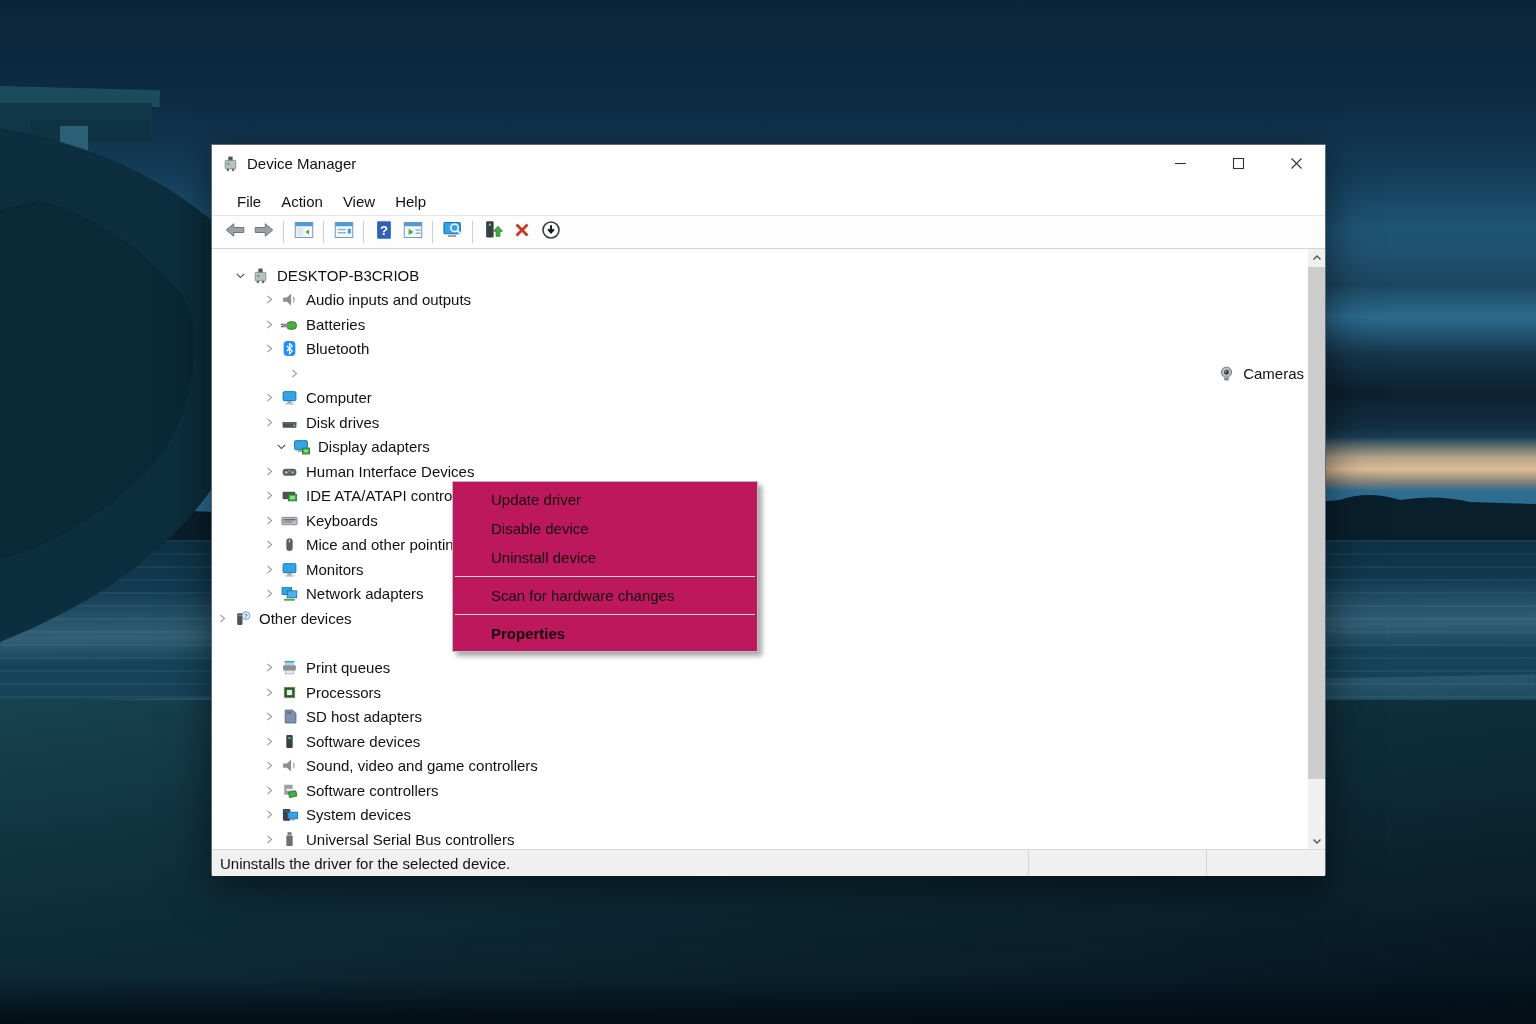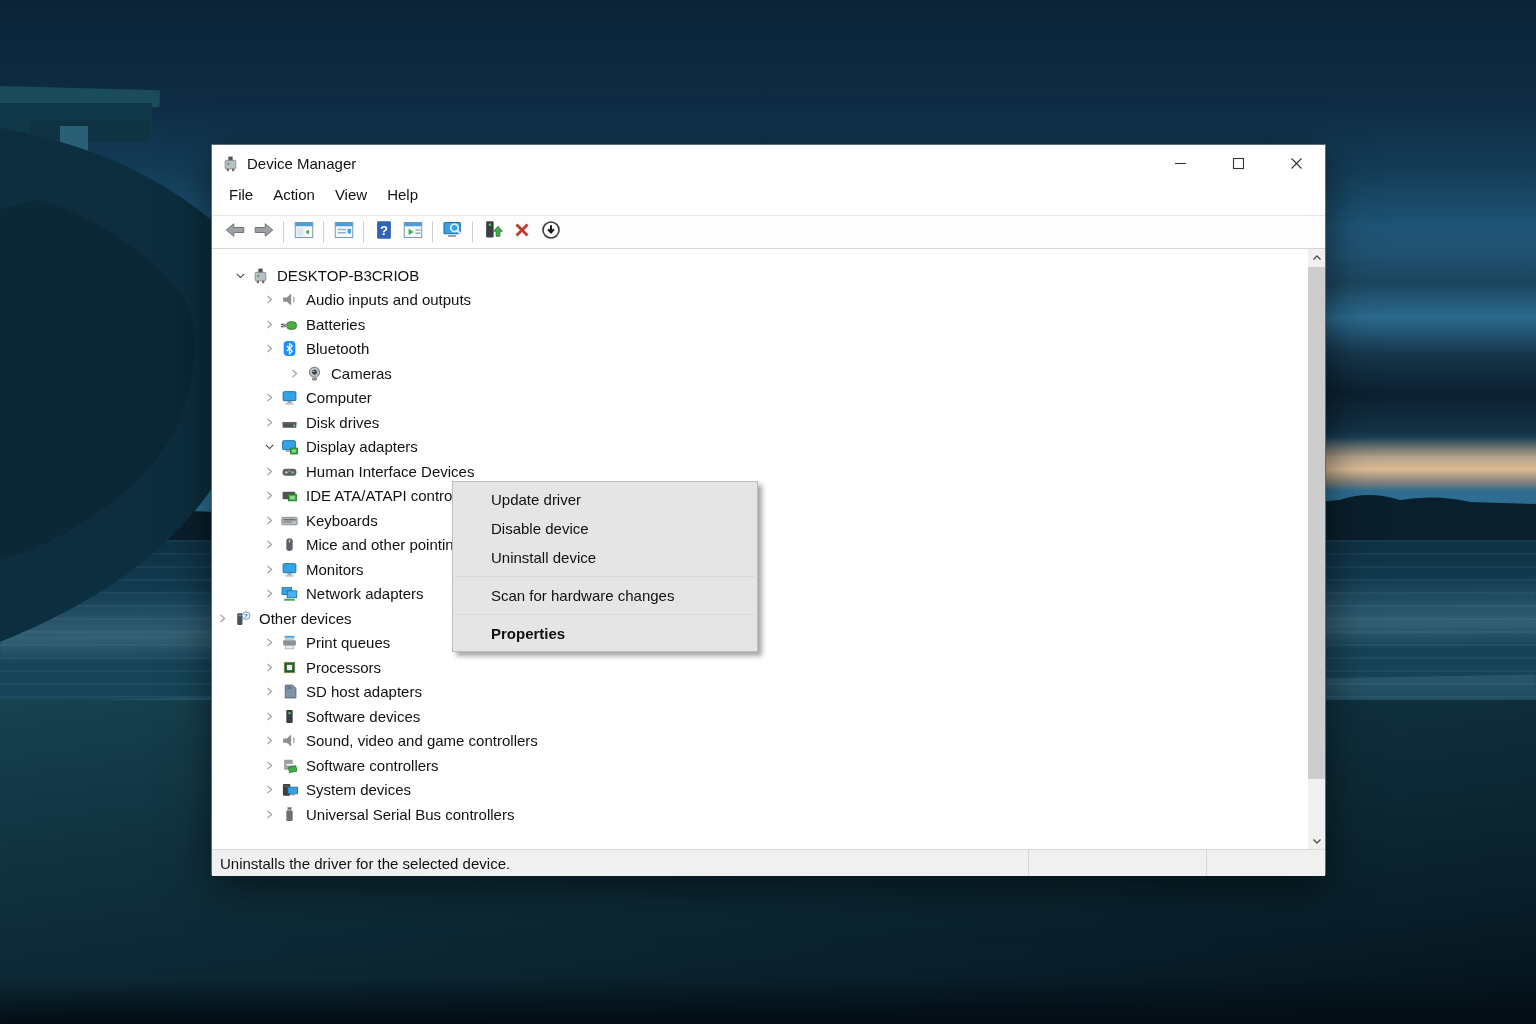--- a/index.html
+++ b/index.html
@@ -37,21 +37,21 @@
       background:#0369a1;border:1px solid #5c6b76;box-sizing:border-box;
       box-shadow:0 12px 40px rgba(0,0,0,.55);color:#111;}
   .titlebar{height:36px;display:flex;align-items:center;padding-left:10px;background:#fff;}
   .title-icon{width:17px;height:17px;margin-right:8px;flex:none;}
   .title-icon svg{width:17px;height:17px;}
   .title-text{font-size:15px;}
   .caption{margin-left:auto;display:flex;height:100%;}
   .cap-btn{width:58px;height:100%;display:flex;align-items:center;justify-content:center;}
   .cap-btn svg{width:13px;height:13px;}
 
-  .menubar{height:34px;display:flex;align-items:flex-start;padding-left:7px;font-size:15px;background:#fff;}
+  .menubar{height:34px;display:flex;align-items:flex-end;padding-left:15px;font-size:15px;background:#fff;}
   .menu-item{padding:5px 10px;}
 
   .toolbar{height:34px;display:flex;align-items:center;padding-left:8px;
       border-top:1px solid #e6e6e6;border-bottom:1px solid #d5d5d5;background:#fdfdfd;box-sizing:border-box;}
   .tb-btn{width:27px;height:27px;display:flex;align-items:center;justify-content:center;margin:0 1px;}
   .tb-btn svg{width:20px;height:20px;}
   .tb-sep{width:1px;height:22px;background:#d0d0d0;margin:0 5px;}
 
   .content{position:relative;height:600px;background:#fff;overflow:hidden;}
   .tree{position:absolute;top:0;left:0;right:17px;bottom:0;padding-top:14px;overflow:hidden;}
@@ -69,21 +69,21 @@
   .sb-up{top:0;} .sb-down{bottom:0;}
   .sb-thumb{position:absolute;left:0;top:18px;width:17px;height:512px;background:#cdcdcd;}
 
   .statusbar{height:26px;border-top:1px solid #d9d9d9;background:#f0f0f0;
       display:flex;font-size:15px;align-items:stretch;}
   .sb-cell1{flex:1;display:flex;align-items:center;padding-left:8px;}
   .sb-cell2{width:177px;border-left:1px solid #d6d6d6;}
   .sb-cell3{width:118px;border-left:1px solid #d6d6d6;}
 
   
-  .ctx{position:absolute;left:452px;top:481px;width:306px;background:#e5e5e5;
+  .ctx{position:absolute;left:452px;top:481px;width:306px;background:#be185d;
       border:1px solid #bdbdbd;box-shadow:4px 4px 5px rgba(0,0,0,.35);
       padding:3px 0;z-index:50;box-sizing:border-box;}
   .ctx-item{height:29px;display:flex;align-items:center;padding-left:38px;font-size:15px;color:#111;}
   .ctx-item.default{font-weight:bold;}
   .ctx-sep{height:1px;background:#d9d9d9;margin:4px 2px;}
 </style>
 </head>
 <body>
 
 <div style="position:absolute;inset:0;">
@@ -286,21 +286,21 @@
             </svg>
           </span>
           <span class="sel-wrap">
             <span class="row-ic"><svg viewBox="0 0 16 16">
                 <rect x="2.5" y="1" width="11" height="14" rx="3.5" fill="#1e90ff"></rect>
                 <path d="M8,3 L8,13 L10.6,10.4 L5.4,5.6 M8,3 L10.6,5.6 L5.4,10.4" fill="none" stroke="#fff" stroke-width="1.1"></path>
               </svg></span>
             <span>Bluetooth</span>
           </span>
         </div>
-        <div class="tree-row" style="padding-left: 72px;">
+        <div class="tree-row" style="padding-left: 72px; justify-content: space-between;">
           <span class="chev">
             <svg viewBox="0 0 16 16">
               <path d="M5.5,3.5 L10.5,8 L5.5,12.5" fill="none" stroke="#9a9a9a" stroke-width="1.4"></path>
             </svg>
           </span>
           <span class="sel-wrap">
             <span class="row-ic"><svg viewBox="0 0 16 16">
                 <circle cx="8" cy="6.8" r="4.8" fill="#b9bfc4" stroke="#6b7075" stroke-width="0.9"></circle>
                 <circle cx="8" cy="6.8" r="2.3" fill="#3b4246"></circle>
                 <circle cx="7.3" cy="6" r="0.7" fill="#cfd4d8"></circle>
@@ -332,21 +332,21 @@
           </span>
           <span class="sel-wrap">
             <span class="row-ic"><svg viewBox="0 0 16 16">
                 <rect x="1.5" y="7.5" width="13" height="5.5" rx="1" fill="#4c5358"></rect>
                 <rect x="1.5" y="7.5" width="13" height="1.6" fill="#60666b"></rect>
                 <circle cx="12.4" cy="10.8" r="1" fill="#7fd37f"></circle>
               </svg></span>
             <span>Disk drives</span>
           </span>
         </div>
-        <div class="tree-row" style="padding-left: 47px;">
+        <div class="tree-row" style="padding-left: 59px;">
           <span class="chev">
             <svg viewBox="0 0 16 16">
               <path d="M3.5,6 L8,10.5 L12.5,6" fill="none" stroke="#444" stroke-width="1.4"></path>
             </svg>
           </span>
           <span class="sel-wrap">
             <span class="row-ic"><svg viewBox="0 0 16 16">
                 <rect x="1.5" y="2.5" width="12" height="8.5" rx="1" fill="#35a3e8" stroke="#1470a8" stroke-width="0.9"></rect>
                 <rect x="4.5" y="11.5" width="5" height="1.6" fill="#9aa0a5"></rect>
                 <rect x="9" y="9.5" width="6.5" height="5.5" fill="#3fae49" stroke="#2c7d2a" stroke-width="0.9"></rect>
@@ -454,21 +454,21 @@
           <span class="sel-wrap">
             <span class="row-ic"><svg viewBox="0 0 16 16">
                 <rect x="3" y="3" width="5" height="11" rx="1" fill="#4c5358"></rect>
                 <rect x="4" y="4.5" width="3" height="1.4" fill="#8a9094"></rect>
                 <circle cx="11.3" cy="5.3" r="3.6" fill="#eef4f8" stroke="#5b8fb9" stroke-width="0.8"></circle>
                 <text x="11.3" y="7.4" font-size="5.8" font-family="Liberation Sans, sans-serif" fill="#1f6fb2" text-anchor="middle" font-weight="bold">?</text>
               </svg></span>
             <span>Other devices</span>
           </span>
         </div>
-        <div class="tree-row" style="padding-left: 47px;">
+        <div class="tree-row" style="padding-left: 47px; margin-top: 25px;">
           <span class="chev">
             <svg viewBox="0 0 16 16">
               <path d="M5.5,3.5 L10.5,8 L5.5,12.5" fill="none" stroke="#9a9a9a" stroke-width="1.4"></path>
             </svg>
           </span>
           <span class="sel-wrap">
             <span class="row-ic"><svg viewBox="0 0 16 16">
                 <rect x="3.5" y="1.8" width="9" height="4" fill="#c7ccd1"></rect>
                 <rect x="3.5" y="1.8" width="9" height="1.5" fill="#35a3e8"></rect>
                 <rect x="2" y="5.8" width="12" height="5" rx="1" fill="#8a9094"></rect>

